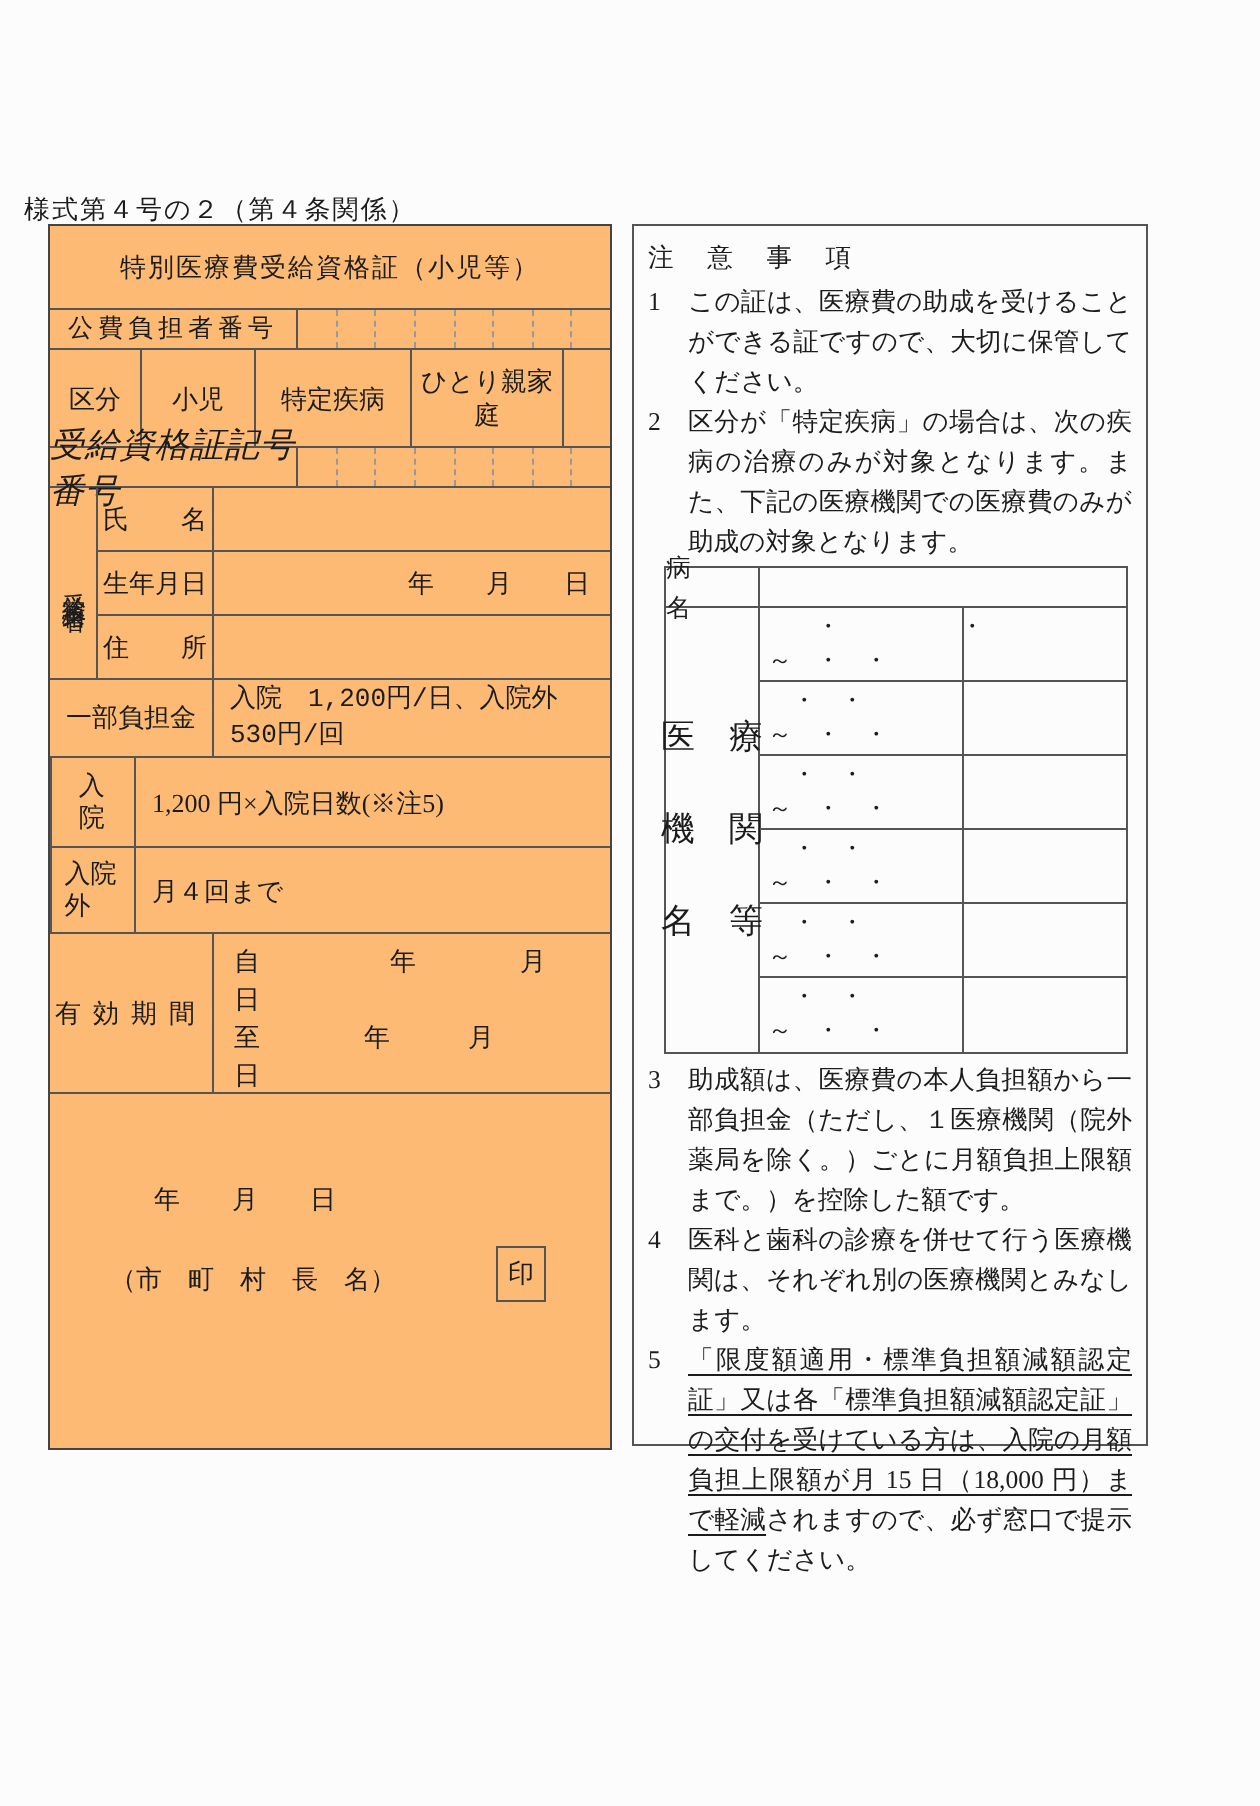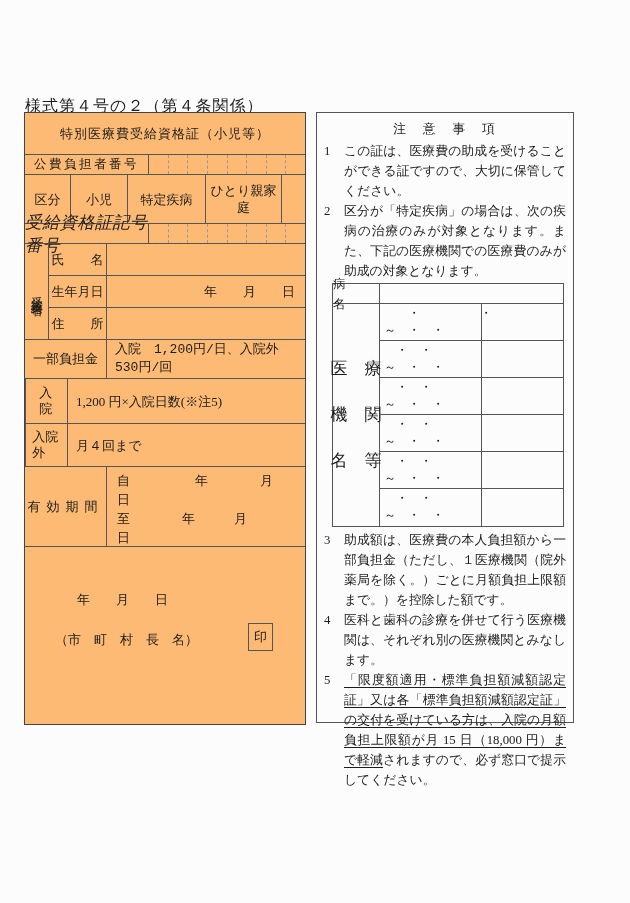--- a/index.html
+++ b/index.html
@@ -4,22 +4,22 @@
 <style>
   html,body{margin:0;padding:0;}
   body{
     width:630px;height:903px;position:relative;
     background:#fcfcfc;
     font-family:"Liberation Serif","DejaVu Serif",serif;
     color:#1c1c1c;
     -webkit-font-smoothing:antialiased;
   }
   .form-label{
-    position:absolute;left:25px;top:96px;
-    font-size:16px;letter-spacing:1px;
+    position:absolute;left:12px;top:96px;
+    font-size:13px;letter-spacing:1px;
   }
   
   .cert-box{
     position:absolute;left:24px;top:112px;width:282px;height:613px;
     border:1.2px solid #444;background:#fdba74;
     display:flex;flex-direction:column;box-sizing:border-box;
     font-size:13px;
   }
   .row{display:flex;border-bottom:1px solid #555;box-sizing:border-box;flex:0 0 auto;}
   .cell{box-sizing:border-box;display:flex;align-items:center;}
@@ -71,21 +71,21 @@
     position:absolute;left:223px;top:76px;
     border:1px solid #555;padding:4px 5px;font-size:13px;
   }
   
   .notes-box{
     position:absolute;left:316px;top:112px;width:258px;height:611px;
     border:1.2px solid #555;background:#fcfcfc;
     box-sizing:border-box;padding:6px 7px 4px 7px;
     font-size:12.8px;line-height:20px;
   }
-  .notes-title{text-align:center;letter-spacing:2px;margin-bottom:2px;}
+  .notes-title{letter-spacing:2px;margin-bottom:2px;}
   .note-item{display:flex;}
   .note-num{width:20px;flex:0 0 auto;}
   .note-body{flex:1;text-align:justify;}
   .u{text-decoration:underline;text-underline-offset:3px;}
   
   .htable{
     margin:2px 0 3px 8px;width:232px;
     border:1px solid #555;box-sizing:border-box;
     display:flex;flex-direction:column;
   }

